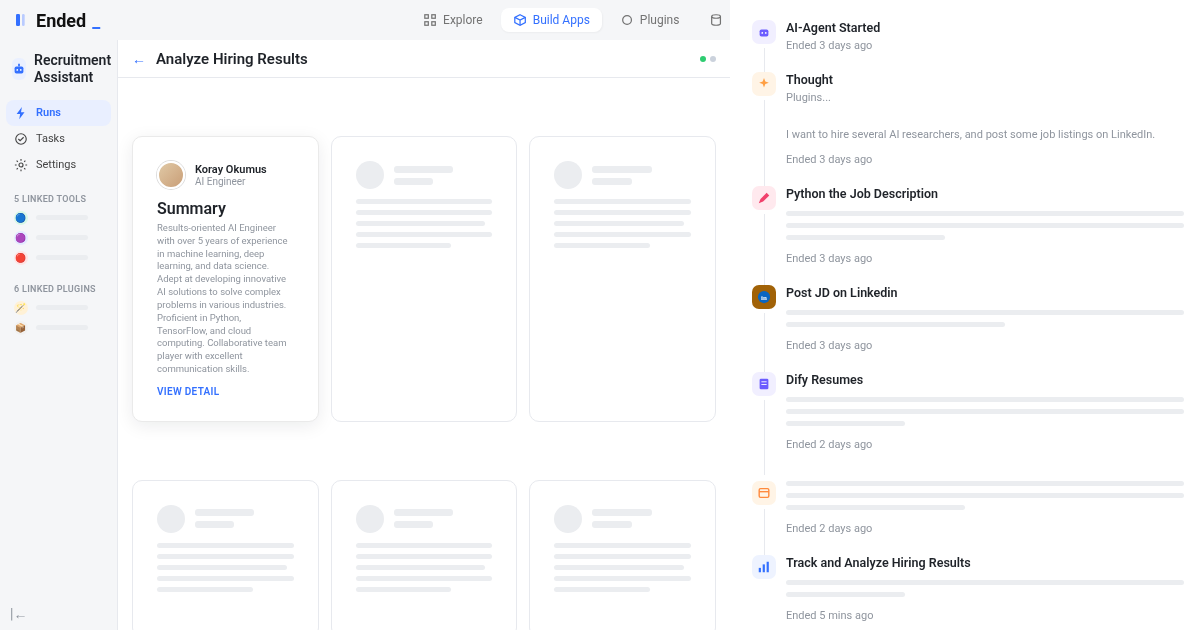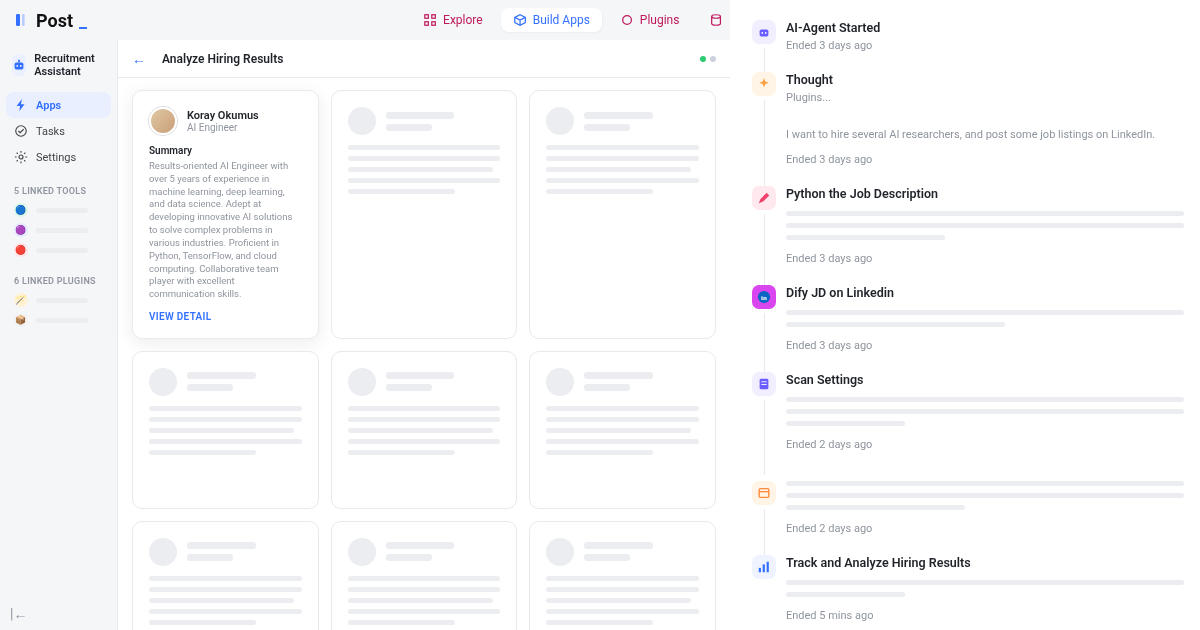--- a/index.html
+++ b/index.html
@@ -34,21 +34,21 @@
     font-size: 18px; font-weight: 700; color: #111;
   }
   .logo svg { width: 16px; height: 16px; }
   .navtabs {
     position: absolute; left: 50%; transform: translateX(-50%);
     display: flex; gap: 6px;
   }
   .navtab {
     display: flex; align-items: center; gap: 6px;
     padding: 5px 12px; border-radius: 8px;
-    color: #be185d; cursor: pointer;
+    color: #737373; cursor: pointer;
   }
   .navtab.active {
     background: #fff; color: var(--blue);
     box-shadow: 0 1px 2px rgba(0,0,0,0.04);
   }
   .navtab .ico { width: 14px; height: 14px; display: inline-flex; }
 
   
   .leftrail {
     position: absolute;
@@ -60,21 +60,21 @@
     border-right: 1px solid var(--border);
   }
   .app-id {
     display: flex; gap: 8px; align-items: center;
     padding: 6px; margin-bottom: 8px;
   }
   .app-id .icon-box {
     width: 22px; height: 22px; border-radius: 6px; background: #eaf0ff;
     display: flex; align-items: center; justify-content: center;
   }
-  .app-id .name { font-weight: 600; line-height: 1.2; font-size: 11px; }
+  .app-id .name { font-weight: 600; line-height: 1.2; font-size: 14px; }
   .lr-item {
     display: flex; align-items: center; gap: 8px;
     padding: 6px 8px; border-radius: 8px;
     color: #444; cursor: pointer;
   }
   .lr-item.active {
     background: #e9efff; color: var(--blue); font-weight: 600;
   }
   .lr-item .ico { width: 14px; height: 14px; }
 
@@ -102,48 +102,49 @@
     left: 118px; top: 40px; bottom: 0;
     width: 612px;
     background: #fff;
     overflow: hidden;
   }
   .page-header {
     height: 38px; display: flex; align-items: center; gap: 10px;
     padding: 0 14px; border-bottom: 1px solid var(--border);
   }
   .back { color: var(--blue); font-size: 14px; cursor: pointer; }
-  .page-header h1 { font-size: 12px; font-weight: 600; margin-left: 6px; }
+  .page-header h1 { font-size: 15px; font-weight: 600; }
   .status-dots { margin-left: auto; display: flex; gap: 4px; }
   .status-dots .d { width: 6px; height: 6px; border-radius: 50%; }
 
   .grid-wrap { padding: 12px 14px; }
   .card-grid {
     display: grid;
     grid-template-columns: repeat(3, 1fr);
     gap: 12px;
   }
   .card {
     border: 1px solid var(--border);
     border-radius: 10px;
-    padding: 16px;
+    padding: 24px;
     background: #fff;
     min-height: 158px;
+    margin-top: 46px;
   }
   .card.primary {
     box-shadow: 0 4px 18px rgba(17,24,39,0.08);
     border: 1px solid #eaeaea;
   }
   .avatar-row { display: flex; gap: 10px; align-items: center; margin-bottom: 10px; }
   .avatar { width: 28px; height: 28px; border-radius: 50%; background: linear-gradient(135deg,#e0c9a6,#c99e77); border: 2px solid #fff; box-shadow: 0 0 0 1px #ddd; }
   .avatar.skel { background: var(--skeleton); box-shadow: none; border: none; }
   .name-col .nm { font-weight: 600; font-size: 11px; }
   .name-col .role { color: var(--text-muted); font-size: 10px; }
   .name-col .sk { height: 7px; background: var(--skeleton); border-radius: 3px; }
-  .summary-label { font-size: 10px; font-weight: 600; margin-bottom: 4px; }
+  .summary-label { font-size: 16px; font-weight: 600; margin-bottom: 4px; }
   .summary-text { font-size: 9.5px; color: var(--text-muted); line-height: 1.35; }
   .view-link { margin-top: 10px; font-size: 10px; font-weight: 600; color: var(--blue); letter-spacing: .3px; cursor: pointer; }
   .sk-lines { display: flex; flex-direction: column; gap: 6px; margin-top: 8px; }
   .sk-lines .l { height: 5px; background: var(--skeleton); border-radius: 3px; }
 
   
   .right-panel {
     position: absolute;
     left: 730px; top: 0; bottom: 0; right: 0;
     background: #fff;
@@ -177,21 +178,21 @@
 </style>
 </head>
 <body>
 
 <div class="topbar">
   <div class="logo">
     <svg viewBox="0 0 24 24">
         <rect x="3" y="3" width="6" height="18" rx="2" fill="#3370ff"></rect>
         <rect x="12" y="3" width="4" height="18" rx="2" fill="#b9cbff"></rect>
       </svg>
-    <span>Post</span>
+    <span>Ended</span>
       <span style="color:var(--blue);">_</span>
   </div>
   <div class="navtabs">
     <div class="navtab">
       <span class="ico">
         <svg viewBox="0 0 16 16" fill="none" stroke="currentColor" stroke-width="1.4">
             <rect x="2" y="2" width="4" height="4"></rect>
             <rect x="10" y="2" width="4" height="4"></rect>
             <rect x="2" y="10" width="4" height="4"></rect>
             <rect x="10" y="10" width="4" height="4"></rect>
@@ -240,21 +241,21 @@
     </div>
     <div class="name">Recruitment Assistant</div>
   </div>
 
   <div class="lr-item active">
     <span class="ico">
       <svg viewBox="0 0 16 16" fill="currentColor">
           <path d="M9 1L3 9h4l-1 6 6-8H8l1-6z"></path>
         </svg>
     </span>
-    <span>Apps</span>
+    <span>Runs</span>
   </div>
   <div class="lr-item">
     <span class="ico">
       <svg viewBox="0 0 16 16" fill="none" stroke="currentColor" stroke-width="1.3">
           <circle cx="8" cy="8" r="6"></circle>
           <path d="M5 8l2 2 4-4"></path>
         </svg>
     </span>
     <span>Tasks</span>
   </div>
@@ -489,43 +490,43 @@
     <h3>Python the Job Description</h3>
     <div class="step-skel">
         <div class="l" style="width:100%;"></div>
         <div class="l" style="width:100%;"></div>
         <div class="l" style="width:40%;"></div>
       </div>
     <div class="ended">Ended 3 days ago</div>
   </div>
 
   <div class="step">
-    <div class="icon" style="background:#d946ef;font-family:Liberation Serif, serif;">
+    <div class="icon" style="background:#a16207;font-family:Liberation Serif, serif;">
       <svg width="14" height="14" viewBox="0 0 16 16">
           <circle cx="8" cy="8" r="7" fill="#0a66c2"></circle>
           <text x="8" y="11" text-anchor="middle" font-size="8" fill="#fff" font-weight="700">in</text>
         </svg>
     </div>
-    <h3>Dify JD on Linkedin</h3>
+    <h3>Post JD on Linkedin</h3>
     <div class="step-skel">
         <div class="l" style="width:100%;"></div>
         <div class="l" style="width:55%;"></div>
       </div>
     <div class="ended">Ended 3 days ago</div>
   </div>
 
   <div class="step">
     <div class="icon" style="background:var(--purple-bg);">
       <svg width="14" height="14" viewBox="0 0 16 16" fill="#6b5cff">
           <rect x="3" y="2" width="10" height="12" rx="1.5"></rect>
           <rect x="5" y="5" width="6" height="1" fill="#fff"></rect>
           <rect x="5" y="8" width="6" height="1" fill="#fff"></rect>
         </svg>
     </div>
-    <h3>Scan Settings</h3>
+    <h3>Dify Resumes</h3>
     <div class="step-skel">
         <div class="l" style="width:100%;"></div>
         <div class="l" style="width:100%;"></div>
         <div class="l" style="width:30%;"></div>
       </div>
     <div class="ended">Ended 2 days ago</div>
   </div>
 
   <div class="step">
     <div class="icon" style="background:var(--orange-bg);">

